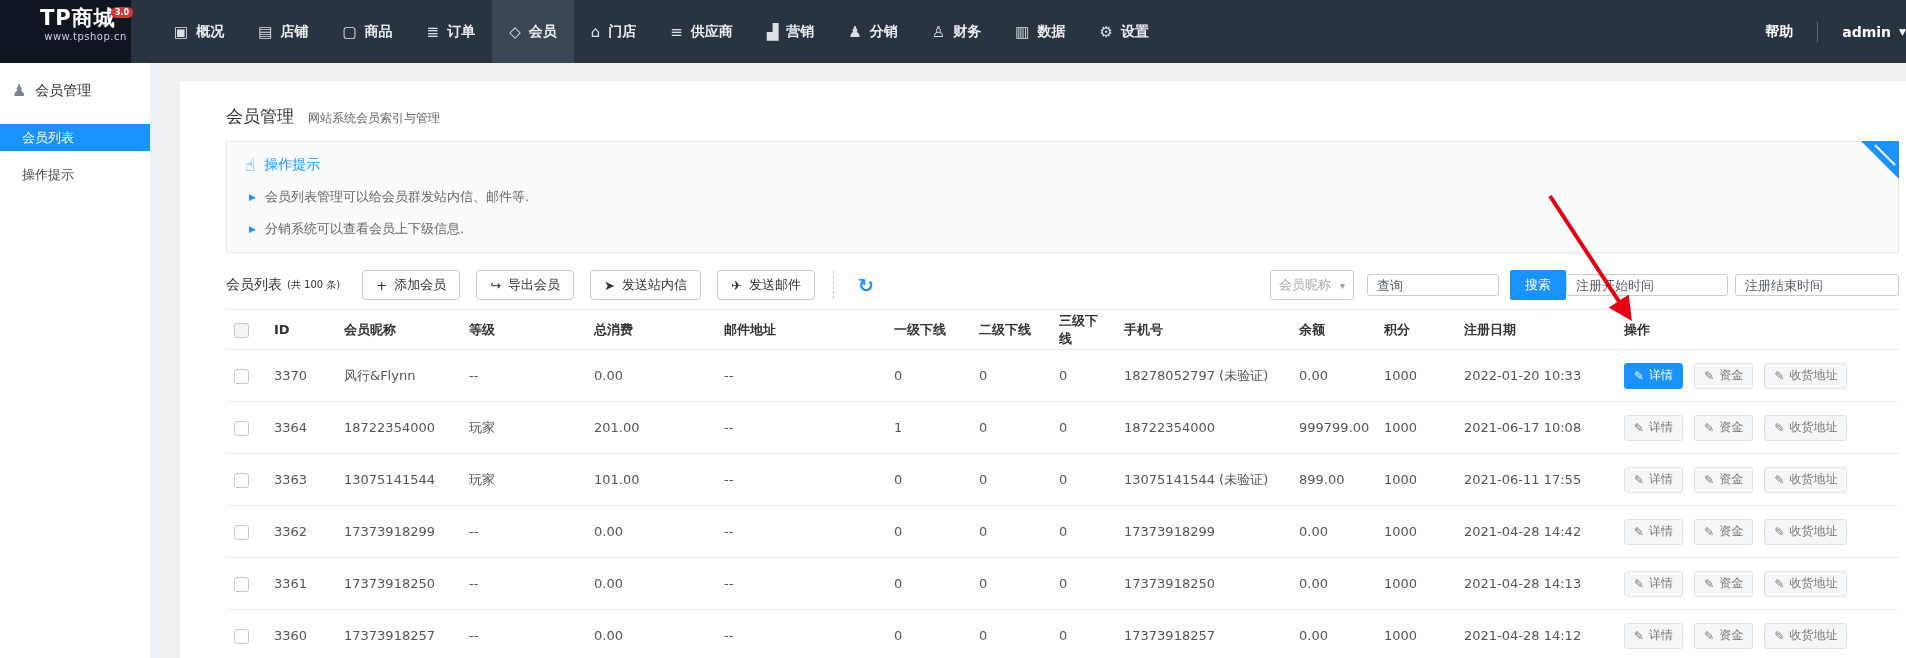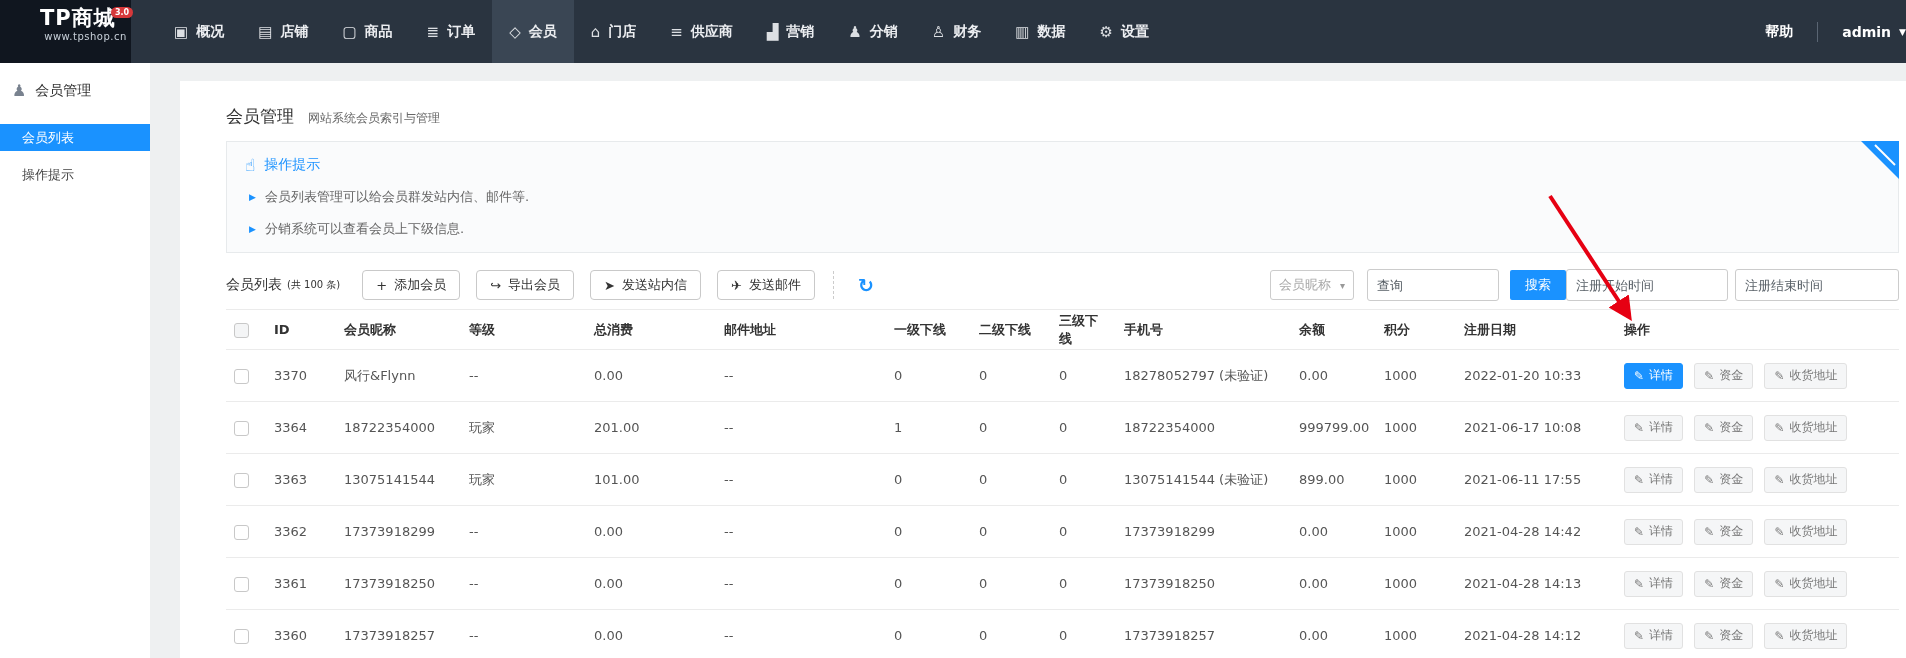--- a/index.html
+++ b/index.html
@@ -59,21 +59,21 @@
     padding:0 13px; font-size:13px; color:#333; display:inline-flex; align-items:center; gap:7px; cursor:pointer;
     font-family:inherit; }
   .tbtn.firstb { margin-left:22px; }
   .tbtn .bic { font-size:13px; }
   .tb-divider { border-left:1px dashed #ccc; height:28px; margin-left:18px; }
   .refresh { margin-left:24px; color:#1a92ff; font-size:19px; font-weight:bold; cursor:pointer; line-height:19px; }
   .search-group { margin-left:auto; display:flex; align-items:center; }
   .sel { width:84px; height:30px; border:1px solid #ccc; border-radius:3px; color:#a9a9a9; font-size:13px;
     display:flex; align-items:center; justify-content:space-between; padding:0 8px; background:#fff; cursor:pointer; }
   .sel .caret { font-size:10px; color:#999; }
-  .inp { height:32px; border:1px solid #ccc; border-radius:3px; font-size:13px; color:#555; padding:0 9px;
+  .inp { height:22px; border:1px solid #ccc; border-radius:3px; font-size:13px; color:#555; padding:0 9px;
     background:#fff; font-family:inherit; outline:none; }
   .inp::placeholder { color:#575f66; opacity:1; }
   .q { width:132px; margin-left:13px; }
   .search-btn { width:56px; height:30px; background:#1a92ff; color:#fff; border:none; border-radius:2px;
     font-size:13px; margin-left:11px; cursor:pointer; font-family:inherit; }
   .d1 { width:162px; }
   .d2 { width:164px; margin-left:7px; }
 
   
   table { width:100%; border-collapse:collapse; table-layout:fixed; margin-top:8px; }

